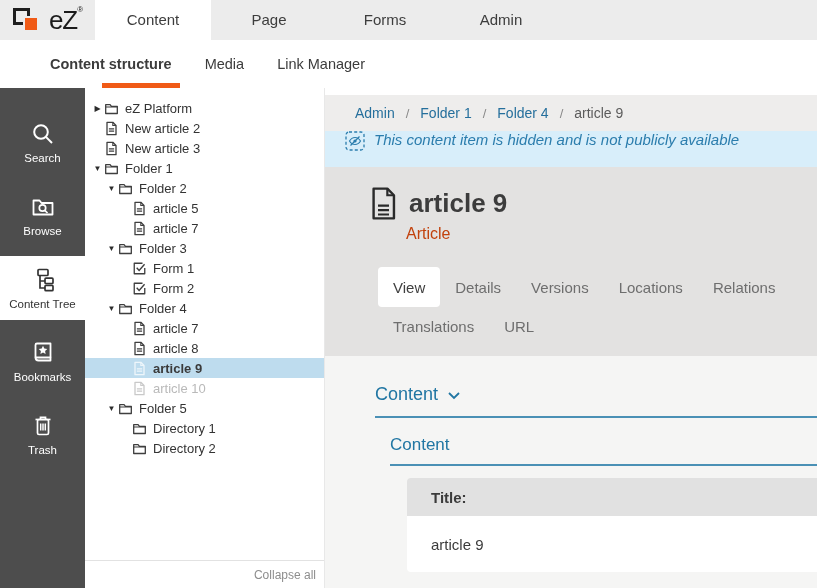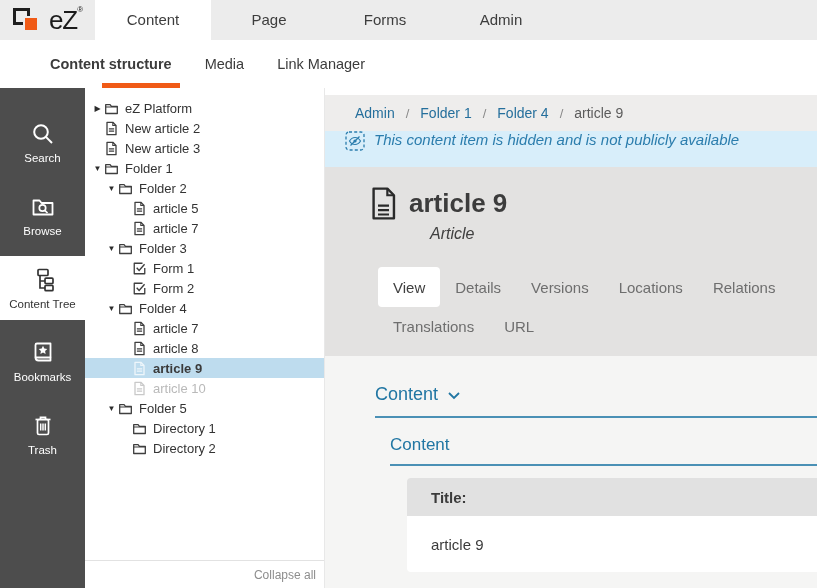--- a/index.html
+++ b/index.html
@@ -56,21 +56,21 @@
   .crumb-sep { color:#8a8a8a; margin:0 11px; font-size:13px; }
   .crumb-current { color:#5c5c5c; font-size:14px; }
 
   .notice { height:36px; background:#d8eefa; display:flex; gap:9px; padding-left:20px; flex:none; }
   .notice-text { color:#2b7dad; font-style:italic; font-size:15px; }
 
   .header-block { background:#e3e2e1; padding:20px 0 11px 45px; flex:none; }
   .title-row { display:flex; align-items:center; gap:12px; }
   .doc-icon svg { width:27px; height:33px; display:block; }
   .page-title { font-size:26px; font-weight:bold; color:#3c3c3c; }
-  .page-subtitle { margin:5px 0 0 60px; font-size:16px; color:#404040;font-style:italic; }
+  .page-subtitle { margin:5px 0 0 36px; font-size:16px; color:#c2410c; }
   .tabs { margin:24px 0 0 8px; display:flex; flex-wrap:wrap; max-width:440px; }
   .tab { padding:0 15px; height:40px; display:flex; align-items:center; font-size:15px; color:#6e6e6e; cursor:pointer; border-radius:4px; }
   .tab.active { background:#fff; color:#3f3f3f; }
   .tab.row2 { height:38px; }
 
   .content-body { flex:1; background:#f5f5f4; padding:28px 0 0 50px; min-width:0; }
   .section-head { display:flex; align-items:center; gap:10px; font-size:18px; color:#2176a3; cursor:pointer; width:-webkit-max-content; width:max-content; }
   .chev svg { width:12px; height:8px; display:block; margin-top:3px; }
   .preview-line { height:2px; background:#4a90b5; margin-top:11px; }
   .content-label { margin:17px 0 0 15px; font-size:17px; color:#2176a3; }

